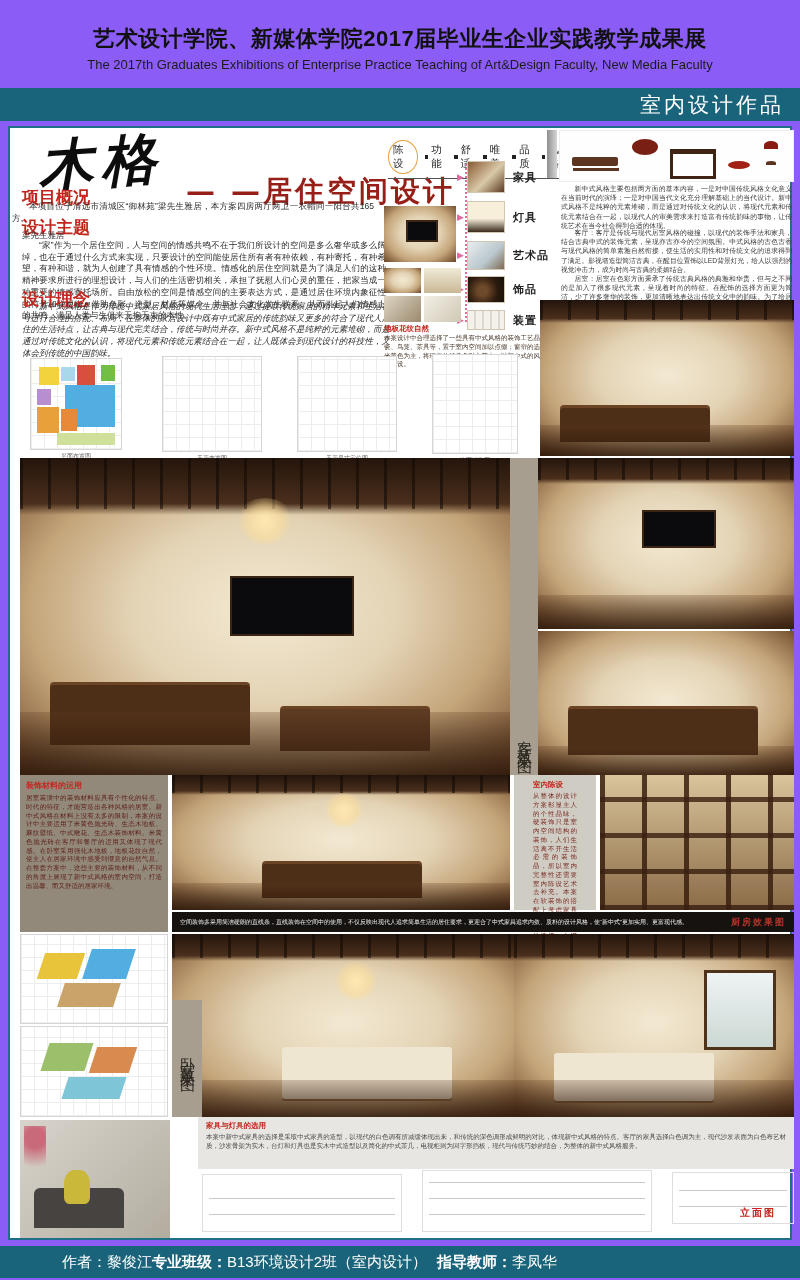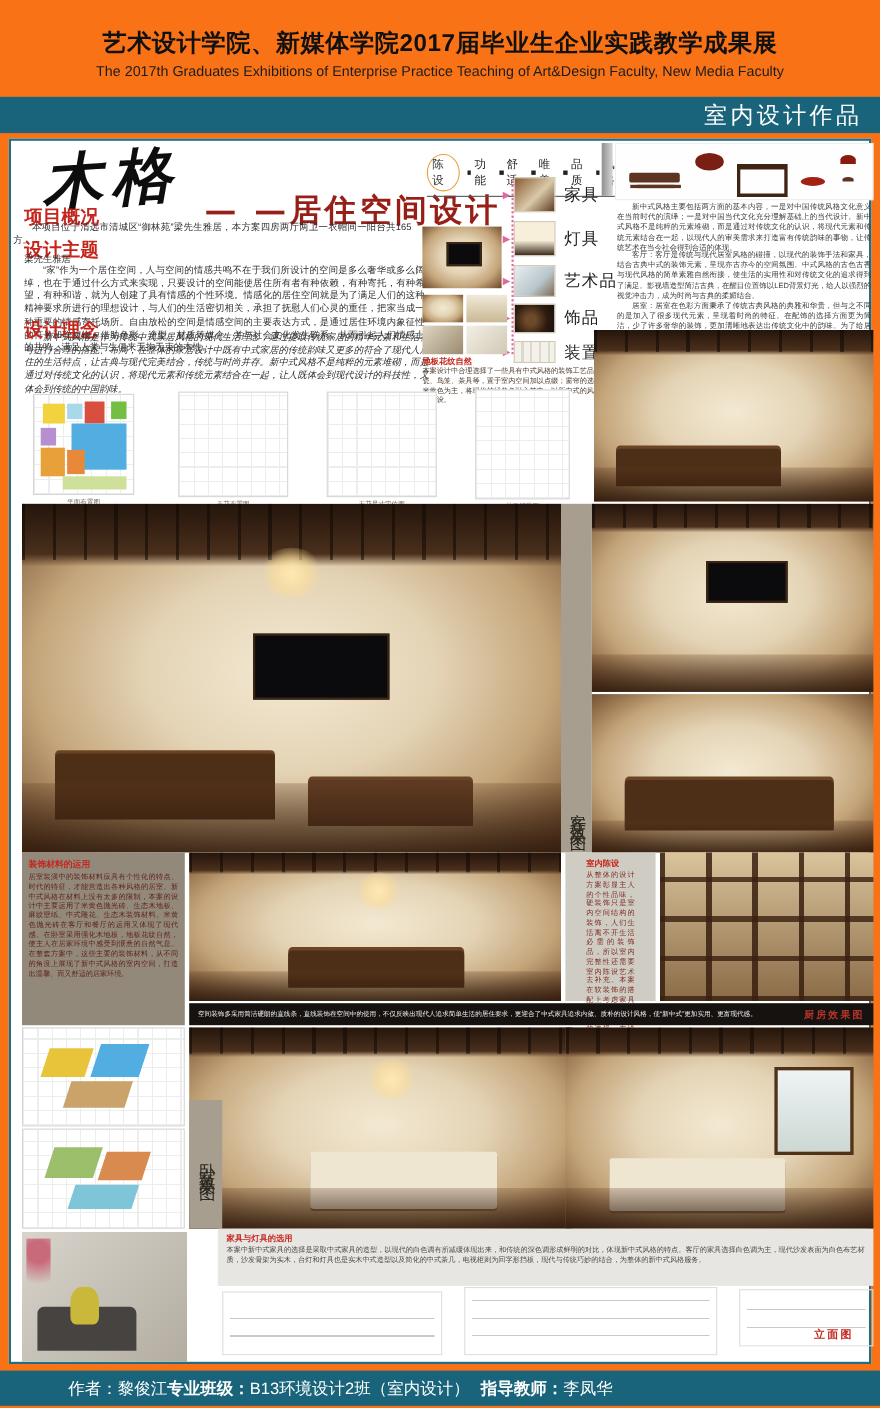--- a/index.html
+++ b/index.html
@@ -1,16 +1,16 @@
 <!DOCTYPE html>
 <html><head>
 <meta charset="utf-8">
 <style>
   html,body{margin:0;padding:0;background:#f2f2f2;}
-  .page{position:relative;width:800px;height:1280px;background:#f97316;overflow:hidden;
+  .page{position:relative;width:800px;height:1280px;background:#8b5cf6;overflow:hidden;
         font-family:"Liberation Sans","DejaVu Sans",sans-serif;}
   .abs{position:absolute;}
 
   
   .hd-title{left:0;top:24px;width:800px;text-align:center;font-size:22px;font-weight:bold;
             color:#111;letter-spacing:.5px;font-family:"Liberation Sans",sans-serif;}
   .hd-sub{left:0;top:57px;width:800px;text-align:center;font-size:13px;color:#1c1c1c;}
   .teal-bar{left:0;top:88px;width:800px;height:33px;background:#19647a;color:#fff;
             display:flex;align-items:center;justify-content:flex-end;box-sizing:border-box;
             padding-right:16px;font-size:21px;letter-spacing:3px;}
@@ -37,21 +37,21 @@
   
   .kwline{left:378px;top:12px;width:180px;border-bottom:1px solid #555;padding-bottom:4px;
           font-size:10.5px;color:#222;font-family:"DejaVu Serif",serif;display:flex;align-items:center;}
   .badge{border:1.5px solid #e8a13c;border-radius:50%;padding:2px 4px;margin-right:4px;color:#333;}
   .sq{width:4px;height:4px;background:#222;display:inline-block;margin:0 3px;}
   .dotline{left:455px;top:36px;height:158px;border-left:2px dotted #e06aa0;}
   .fitem{left:447px;width:110px;height:34px;display:flex;align-items:center;}
   .farrow{color:#e06aa0;font-size:9px;margin-right:3px;}
   .fthumb{width:36px;background:linear-gradient(135deg,#8a5a33,#d9c9a8 55%,#5d3a22);
           border:1px solid #d0c6b2;}
-  .flabel{margin-left:8px;font-size:15px;color:#222;font-family:"DejaVu Serif",serif;letter-spacing:1px;}
+  .flabel{margin-left:8px;font-size:11px;color:#222;font-family:"DejaVu Serif",serif;letter-spacing:1px;font-weight:bold;}
 
   
   .render{background:
       radial-gradient(ellipse at 50% 48%, #f3e9d2 0%, #e4d4b6 38%, #c4a57a 68%, #6b4426 100%);
       overflow:hidden;}
   .render .ceil{position:absolute;top:0;left:0;right:0;height:15%;
       background:linear-gradient(180deg,#24150c 0%,#4a2f1c 80%,rgba(74,47,28,0) 100%);}
   .render .ceilgrid{position:absolute;top:0;left:0;right:0;height:13%;
       background:repeating-linear-gradient(90deg,rgba(15,8,4,.55) 0 3px,transparent 3px 28px);}
   .render .floor{position:absolute;bottom:0;left:0;right:0;height:20%;

